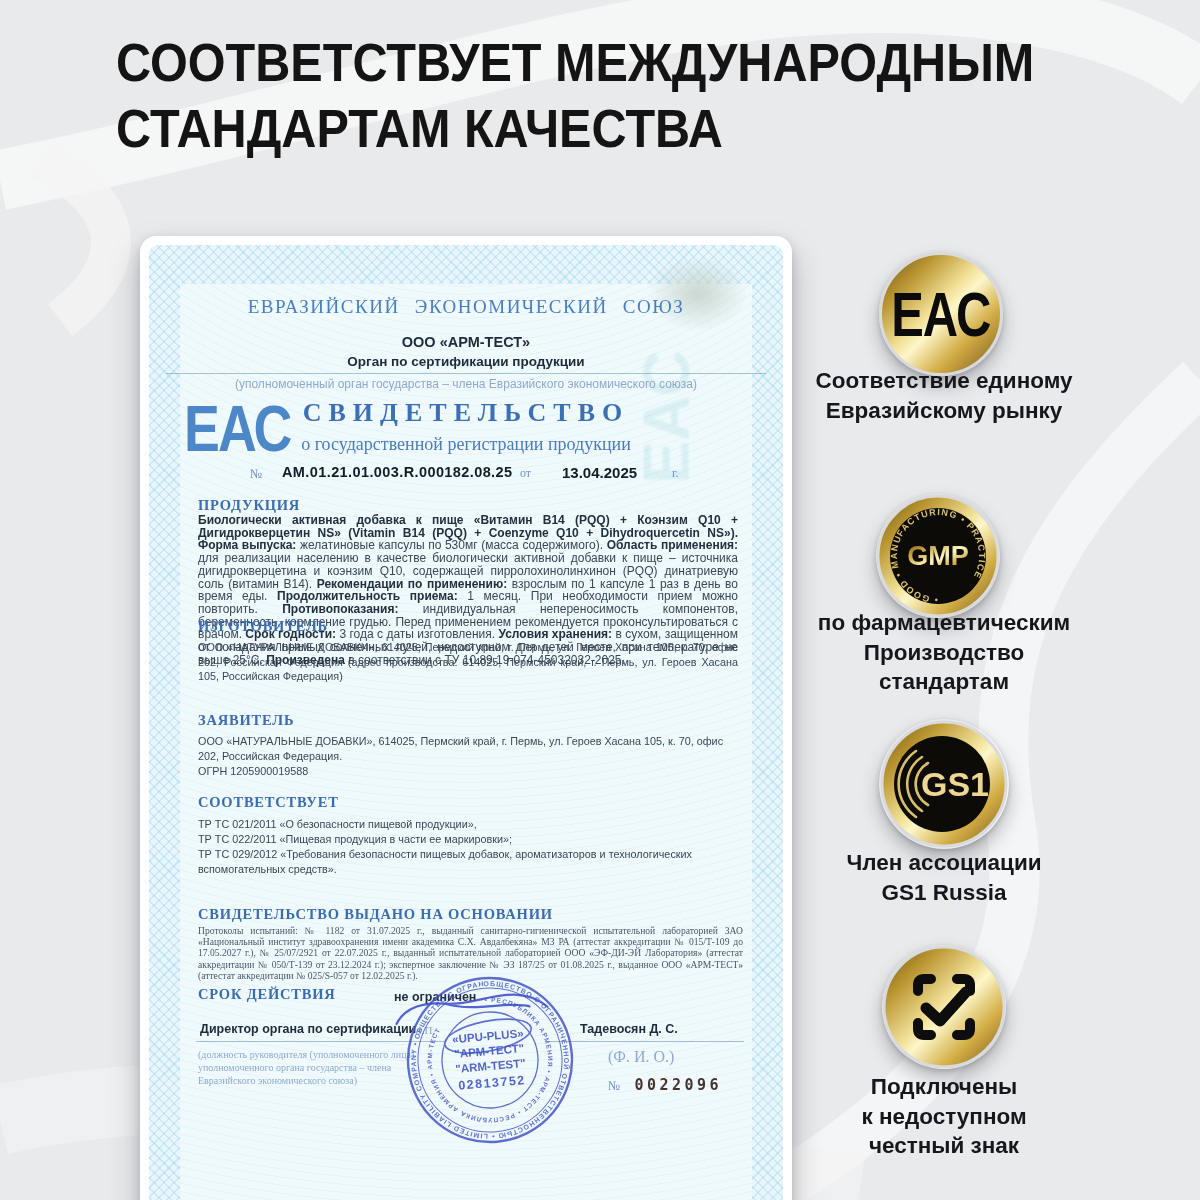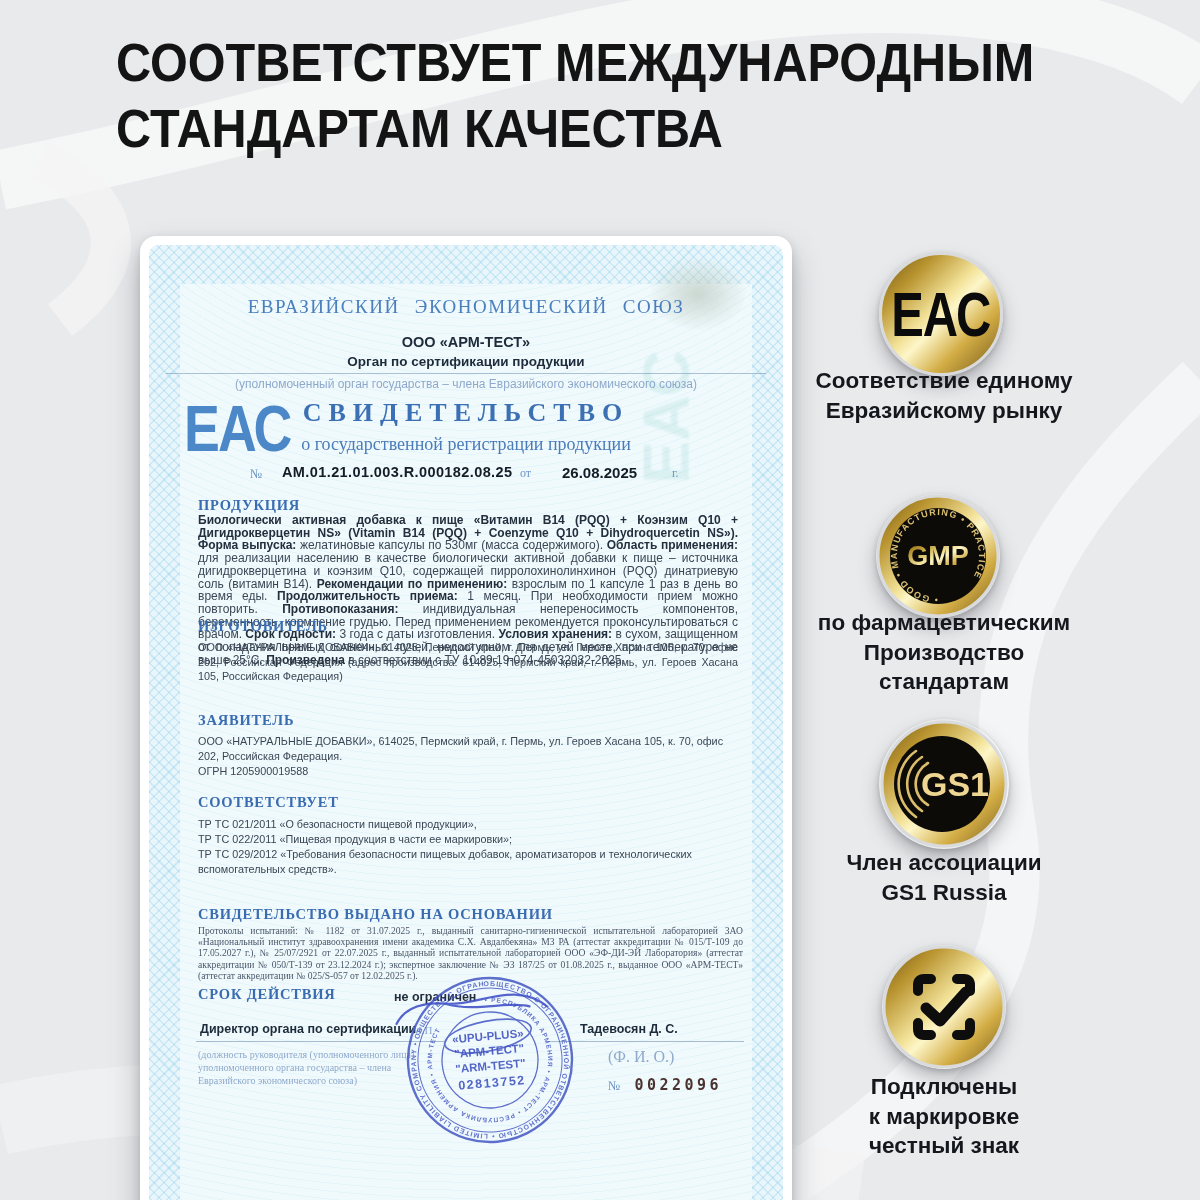--- a/index.html
+++ b/index.html
@@ -146,21 +146,21 @@
     <div class="c-center c-note">(уполномоченный орган государства – члена Евразийского экономического союза)</div>
 
     <div class="c-eac-logo">ЕАС</div>
     <div class="c-center c-title">СВИДЕТЕЛЬСТВО</div>
     <div class="c-center c-subtitle">о государственной регистрации продукции</div>
 
     <div class="c-numrow">
       <span class="c-no">№</span>
       <span class="c-number">АМ.01.21.01.003.R.000182.08.25</span>
       <span class="c-ot">от</span>
-      <span class="c-date">26.08.2025</span>
+      <span class="c-date">13.04.2025</span>
       <span class="c-g">г.</span>
     </div>
 
     <div class="sec-h" style="top:213px">ПРОДУКЦИЯ</div>
     <div class="body-t" style="top:230px"><b>Биологически активная добавка к пище «Витамин В14  (PQQ) + Коэнзим Q10 +  Дигидрокверцетин NS» (Vitamin B14 (PQQ) + Coenzyme Q10 + Dihydroquercetin NS»). </b><b>Форма выпуска: </b><span>желатиновые капсулы по 530мг (масса содержимого). </span><b>Область применения: </b><span>для реализации населению в качестве биологически активной добавки к пище – источника дигидрокверцетина и коэнзим Q10, содержащей пирролохинолинхинон (PQQ) динатриевую соль (витамин В14). </span><b>Рекомендации по применению: </b><span>взрослым по 1 капсуле 1 раз в день во время еды. </span><b>Продолжительность приема: </b><span>1 месяц. При необходимости прием можно повторить. </span><b>Противопоказания: </b><span>индивидуальная непереносимость компонентов, беременность, кормление грудью. Перед применением рекомендуется проконсультироваться с врачом. </span><b>Срок годности: </b><span>3 года с даты изготовления. </span><b>Условия хранения: </b><span>в сухом, защищенном от попадания прямых солнечных лучей, недоступном для детей месте, при температуре не выше 25°С. </span><b>Произведена </b><span>в соответствии с ТУ 10.89.19-074-45032032-2025.</span></div>
 
     <div class="sec-h" style="top:334px">ИЗГОТОВИТЕЛЬ</div>
     <div class="lines-t" style="top:356px;text-align:justify">ООО «НАТУРАЛЬНЫЕ ДОБАВКИ», 614025, Пермский край, г. Пермь, ул. Героев Хасана 105, к. 70, офис 202, Российская Федерация (адрес производства: 614025, Пермский край, г. Пермь, ул. Героев Хасана 105, Российская Федерация)</div>
 
     <div class="sec-h" style="top:428px">ЗАЯВИТЕЛЬ</div>
@@ -272,15 +272,15 @@
   <g fill="none" stroke="#0d0d0d" stroke-width="10" stroke-linecap="round" stroke-linejoin="round">
     <path d="M 36 46 L 36 40 Q 36 34 42 34 L 49 34"></path>
     <path d="M 75 34 L 82 34 Q 88 34 88 40 L 88 46"></path>
     <path d="M 88 78 L 88 84 Q 88 90 82 90 L 75 90"></path>
     <path d="M 49 90 L 42 90 Q 36 90 36 84 L 36 78"></path>
     <path d="M 44 63 L 58 76 L 84 47" stroke-width="11"></path>
   </g>
 </svg>
 <div class="badge-label" style="left:774px;top:1072px;width:340px">
   <div>Подключены</div>
-  <div>к маркировке</div>
+  <div>к недоступном</div>
   <div>честный знак</div>
 </div>
 
 </body></html>

